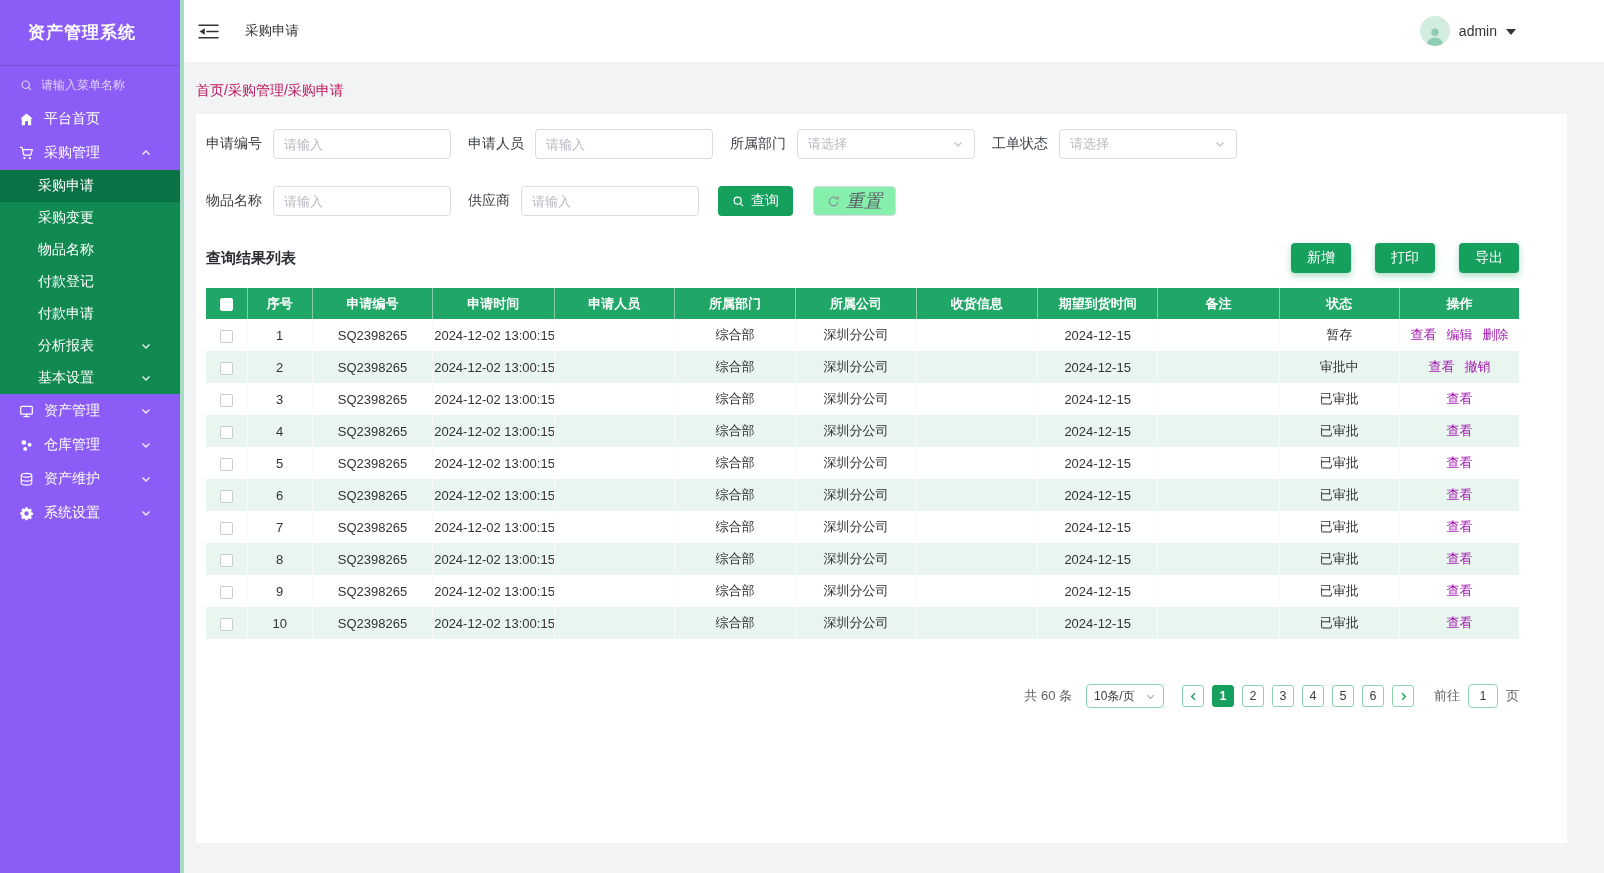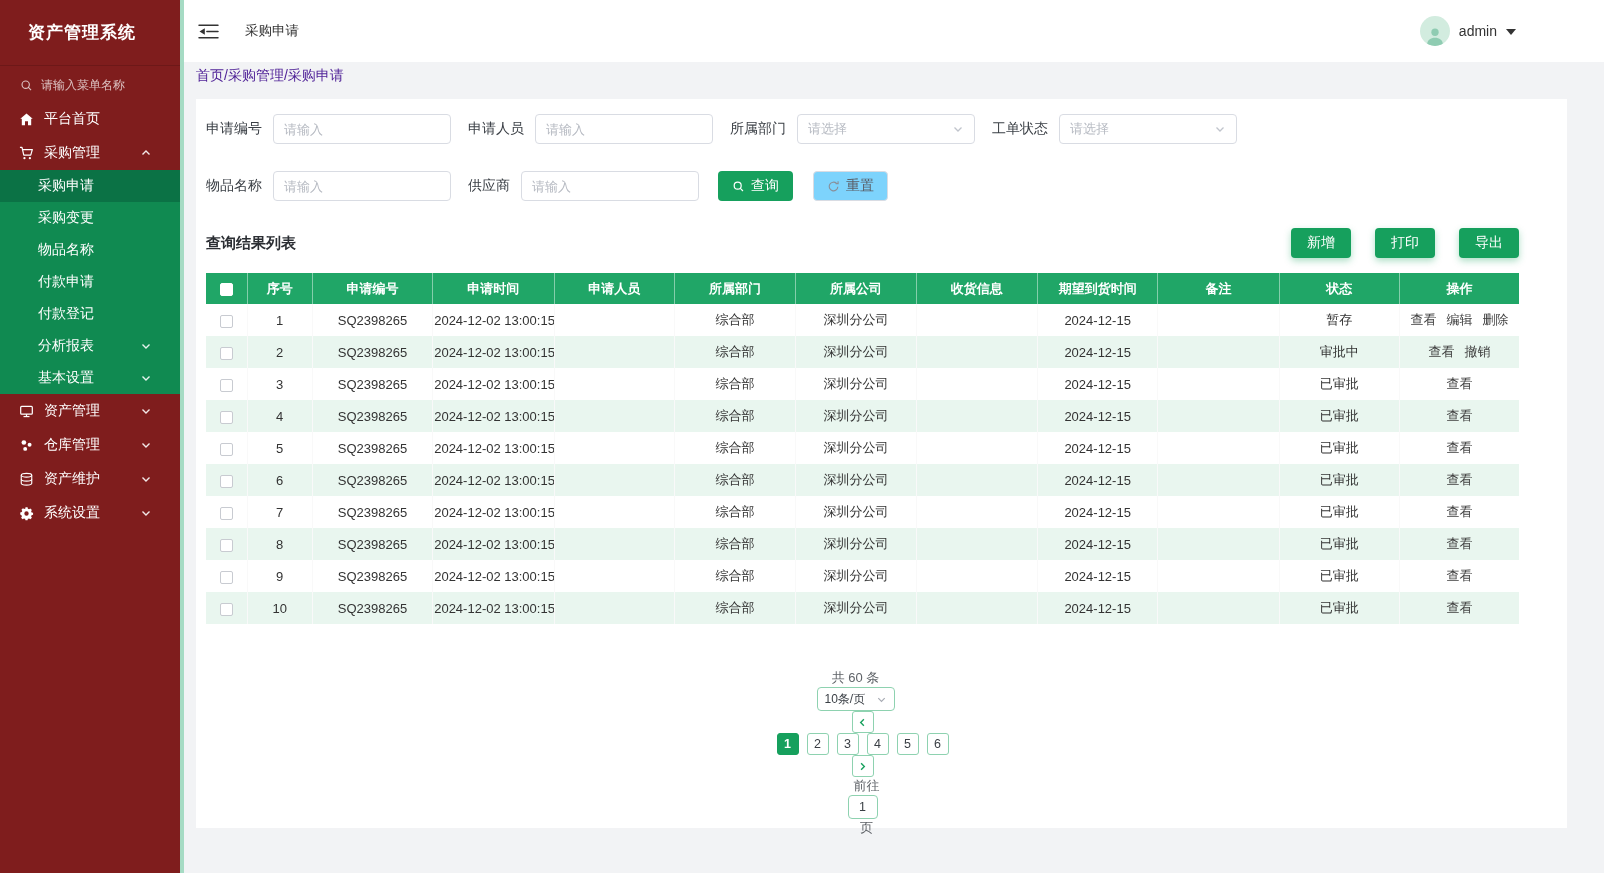--- a/index.html
+++ b/index.html
@@ -1,21 +1,21 @@
 <!DOCTYPE html>
 <html><head>
 <meta charset="utf-8">
 <style>
   * { box-sizing: border-box; }
   html,body { margin:0; padding:0; width:1604px; height:873px; overflow:hidden;
     font-family:"Liberation Sans","DejaVu Sans",sans-serif; }
   .app { display:flex; width:1604px; height:873px; }
 
   
-  .sidebar { width:180px; height:100%; background:#7f1d1d; color:#fff; flex:none; }
+  .sidebar { width:180px; height:100%; background:#8b5cf6; color:#fff; flex:none; }
   .sb-title { height:66px; display:flex; align-items:center; padding-left:28px;
     font-size:17px; font-weight:bold; letter-spacing:1px;
     border-bottom:1px solid rgba(0,0,0,.14); }
   .s-search { height:34px; display:flex; align-items:center; gap:8px; padding-left:20px;
     color:rgba(255,255,255,.72); font-size:12px; margin-top:2px; cursor:text; }
   .menu { font-size:14px; }
   .m-item { display:flex; align-items:center; height:34px; padding:0 16px; cursor:pointer; }
   .m-item .ic { display:inline-flex; width:20px; justify-content:center; margin-right:8px; }
   .m-chev { margin-left:auto; opacity:.9; display:inline-flex; }
   .sub-block { background:#108a51; }
@@ -31,64 +31,64 @@
   .collapse { display:inline-flex; cursor:pointer; padding:4px; }
   .top-tab { margin-left:22px; font-size:13.5px; color:#333; cursor:pointer; }
   .user { margin-left:auto; display:flex; align-items:center; gap:9px; cursor:pointer; }
   .avatar { width:30px; height:30px; border-radius:50%; background:#d2ecdf;
     display:flex; align-items:center; justify-content:flex-end; flex-direction:column; overflow:hidden; }
   .user-name { font-size:14px; color:#333; }
   .caret { width:0; height:0; border-left:5px solid transparent; border-right:5px solid transparent;
     border-top:6px solid #333; margin-top:2px; }
 
   .content { flex:1; overflow:hidden; }
-  .breadcrumb { margin:5px 0 14px 12px; font-size:14px; color:#4c1d95; }
+  .breadcrumb { margin:20px 0 14px 12px; font-size:14px; color:#be185d; }
 
   .card { margin:0 37px 0 12px; height:729px; background:#fff; padding:15px 48px 0 10px; }
 
   
   .f-row { display:flex; align-items:center; margin-bottom:27px; }
   .f-item { display:flex; align-items:center; margin-right:17px; }
   .f-item .f-label { font-size:14px; color:#3a3f45; margin-right:11px; white-space:nowrap; }
   .f-control { width:178px; height:30px; border:1px solid #d9dce3; border-radius:4px;
     background:#fff; display:flex; align-items:center; padding:0 10px; font-size:13px;
     color:#b6bac2; }
   input.f-control { outline:none; }
   input.f-control::placeholder { color:#b6bac2; }
   .f-control.sel, .f-control.date { justify-content:space-between; cursor:pointer; }
   .f-control .ph { color:#b6bac2; }
   .btn-green { height:30px; padding:0 14px; background:#16a05d; border:none; border-radius:4px;
     color:#fff; font-size:14px; display:inline-flex; align-items:center; gap:6px; cursor:pointer;
     font-family:inherit; }
-  .btn-plain { height:30px; padding:0 13px; background:#7dd3fc; border:1px solid #d9dce3;
-    border-radius:4px; color:#5a5e66; font-size:14px; display:inline-flex; align-items:center;
-    gap:6px; cursor:pointer; margin-left:20px; font-family:inherit; }
+  .btn-plain { height:30px; padding:0 13px; background:#86efac; border:1px solid #d9dce3;
+    border-radius:4px; color:#5a5e66; font-size:18px; display:inline-flex; align-items:center;
+    gap:6px; cursor:pointer; margin-left:20px; font-family:inherit;font-style:italic; }
 
   
   .res-bar { display:flex; align-items:center; margin-top:6px; }
   .res-title { font-size:15px; font-weight:bold; color:#2b2e33; }
   .res-btns { margin-left:auto; display:flex; gap:24px; }
   .res-btns .btn-green { width:60px; justify-content:center; box-shadow:0 3px 7px rgba(22,160,93,.35); }
 
   table.grid { width:100%; border-collapse:collapse; table-layout:fixed; margin-top:15px; }
   .grid th { background:#20a667; color:#fff; font-size:13px; font-weight:bold; height:31px;
     border-right:1px solid rgba(255,255,255,.45); }
   .grid th:last-child { border-right:none; }
   .grid td { height:32px; font-size:13px; color:#333; text-align:center;
     border-right:1px solid rgba(0,0,0,.025); overflow:hidden; white-space:nowrap; }
   .grid td:last-child { border-right:none; }
   .grid tr.even { background:#e9f6ef; }
   .cbx { display:inline-block; width:13px; height:13px; background:#fff; border:1px solid #c8cbd1;
     border-radius:2px; vertical-align:middle; cursor:pointer; }
   .grid th .cbx { border-color:#fff; }
-  .a-link { color:#404040; margin:0 5px; cursor:pointer; }
+  .a-link { color:#a21caf; margin:0 5px; cursor:pointer; }
 
   
   .pager { display:flex; align-items:center; justify-content:flex-end; margin-top:45px;
-    font-size:13px; color:#5f6368;flex-direction:column; }
+    font-size:13px; color:#5f6368; }
   .pg-total { margin-right:14px; }
   .pg-size { width:78px; height:24px; border:1px solid #8ed2b0; border-radius:4px;
     display:flex; align-items:center; justify-content:space-between; padding:0 7px;
     font-size:12px; color:#3a3f45; cursor:pointer; margin-right:14px; }
   .pg-btn { width:22px; height:22px; border:1px solid #8ed2b0; border-radius:3px; background:#fff;
     display:inline-flex; align-items:center; justify-content:center; color:#16a05d;
     cursor:pointer; margin:0 4px; }
   .pg-page { width:22px; height:22px; border:1px solid #8ed2b0; border-radius:3px; background:#fff;
     display:inline-flex; align-items:center; justify-content:center; color:#3a3f45;
     font-size:12.5px; cursor:pointer; margin:0 4px; }
@@ -145,24 +145,24 @@
           <div class="m-item sub active">
             <span class="m-label">采购申请</span>
           </div>
           <div class="m-item sub">
             <span class="m-label">采购变更</span>
           </div>
           <div class="m-item sub">
             <span class="m-label">物品名称</span>
           </div>
           <div class="m-item sub">
+            <span class="m-label">付款登记</span>
+          </div>
+          <div class="m-item sub">
             <span class="m-label">付款申请</span>
-          </div>
-          <div class="m-item sub">
-            <span class="m-label">付款登记</span>
           </div>
           <div class="m-item sub">
             <span class="m-label">分析报表</span>
             <span class="ic m-chev">
               <svg viewBox="0 0 12 12" width="12" height="12" fill="none" stroke="currentColor" stroke-width="1.4">
                 <path d="M2.5 4.5 L6 8 L9.5 4.5"></path>
               </svg>
             </span>
           </div>
           <div class="m-item sub">

